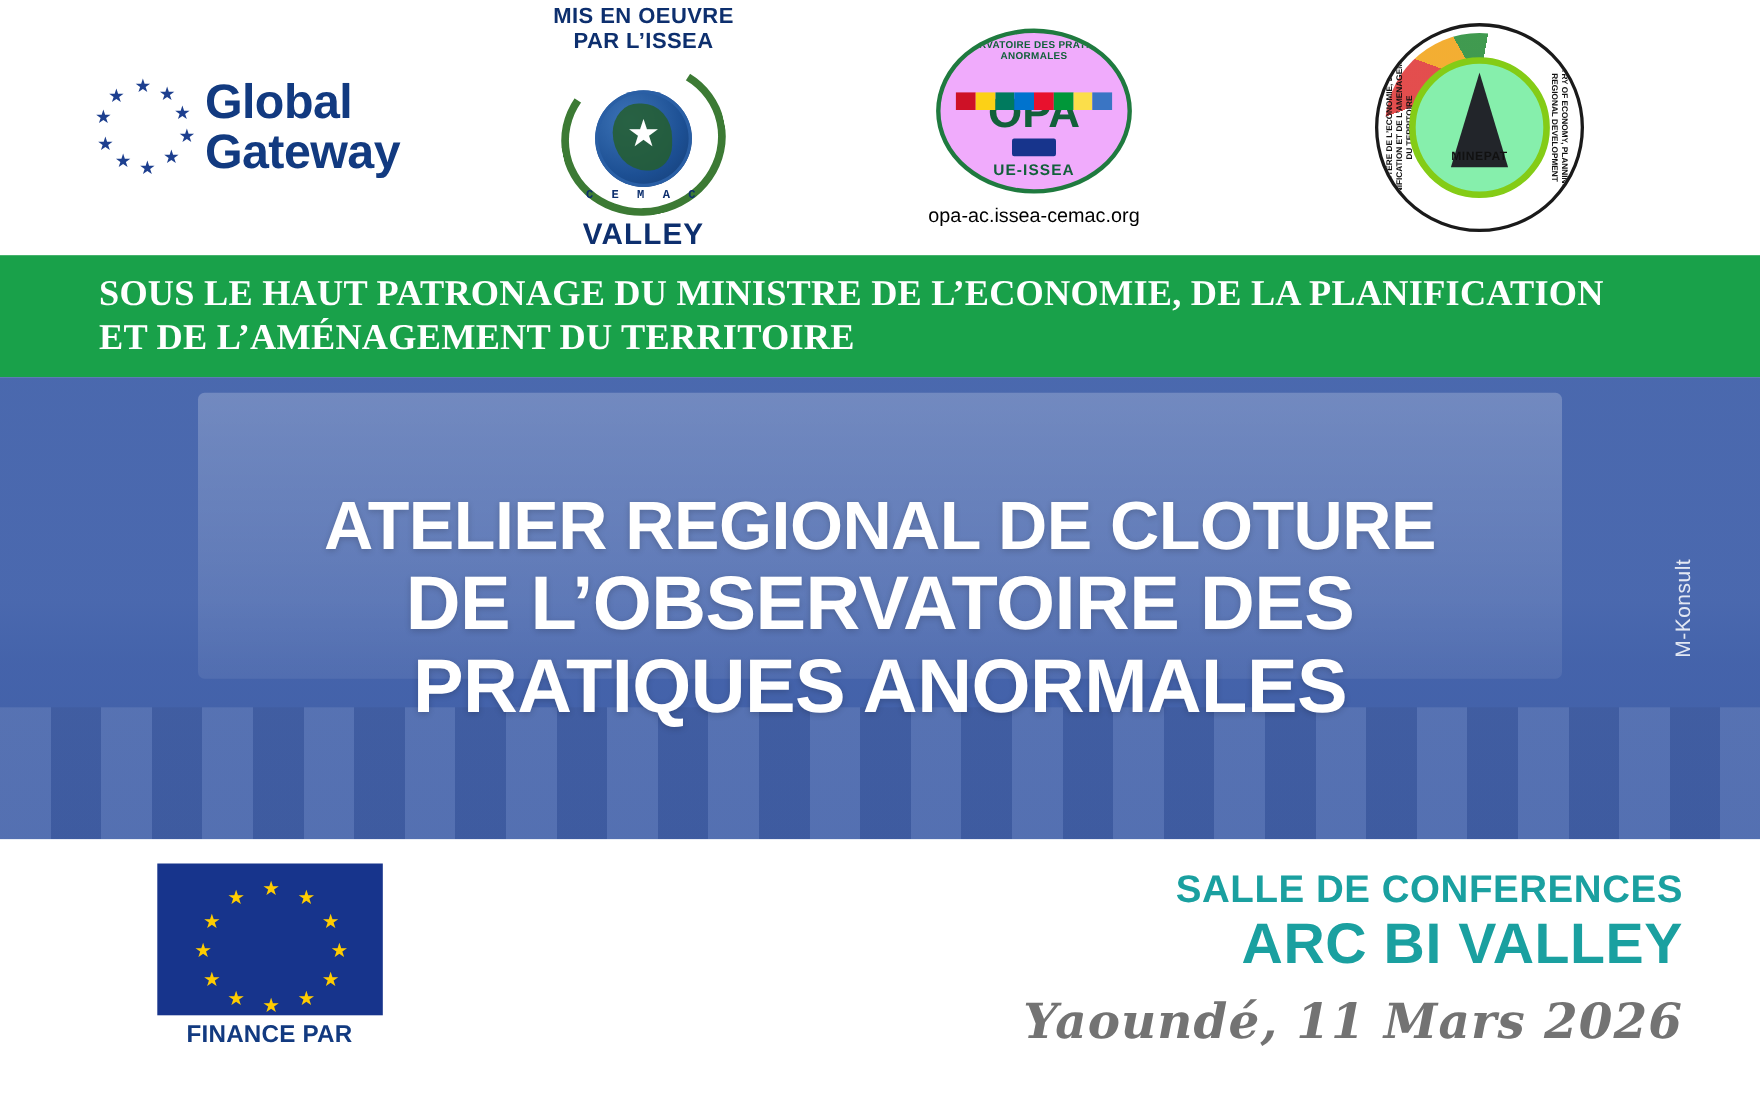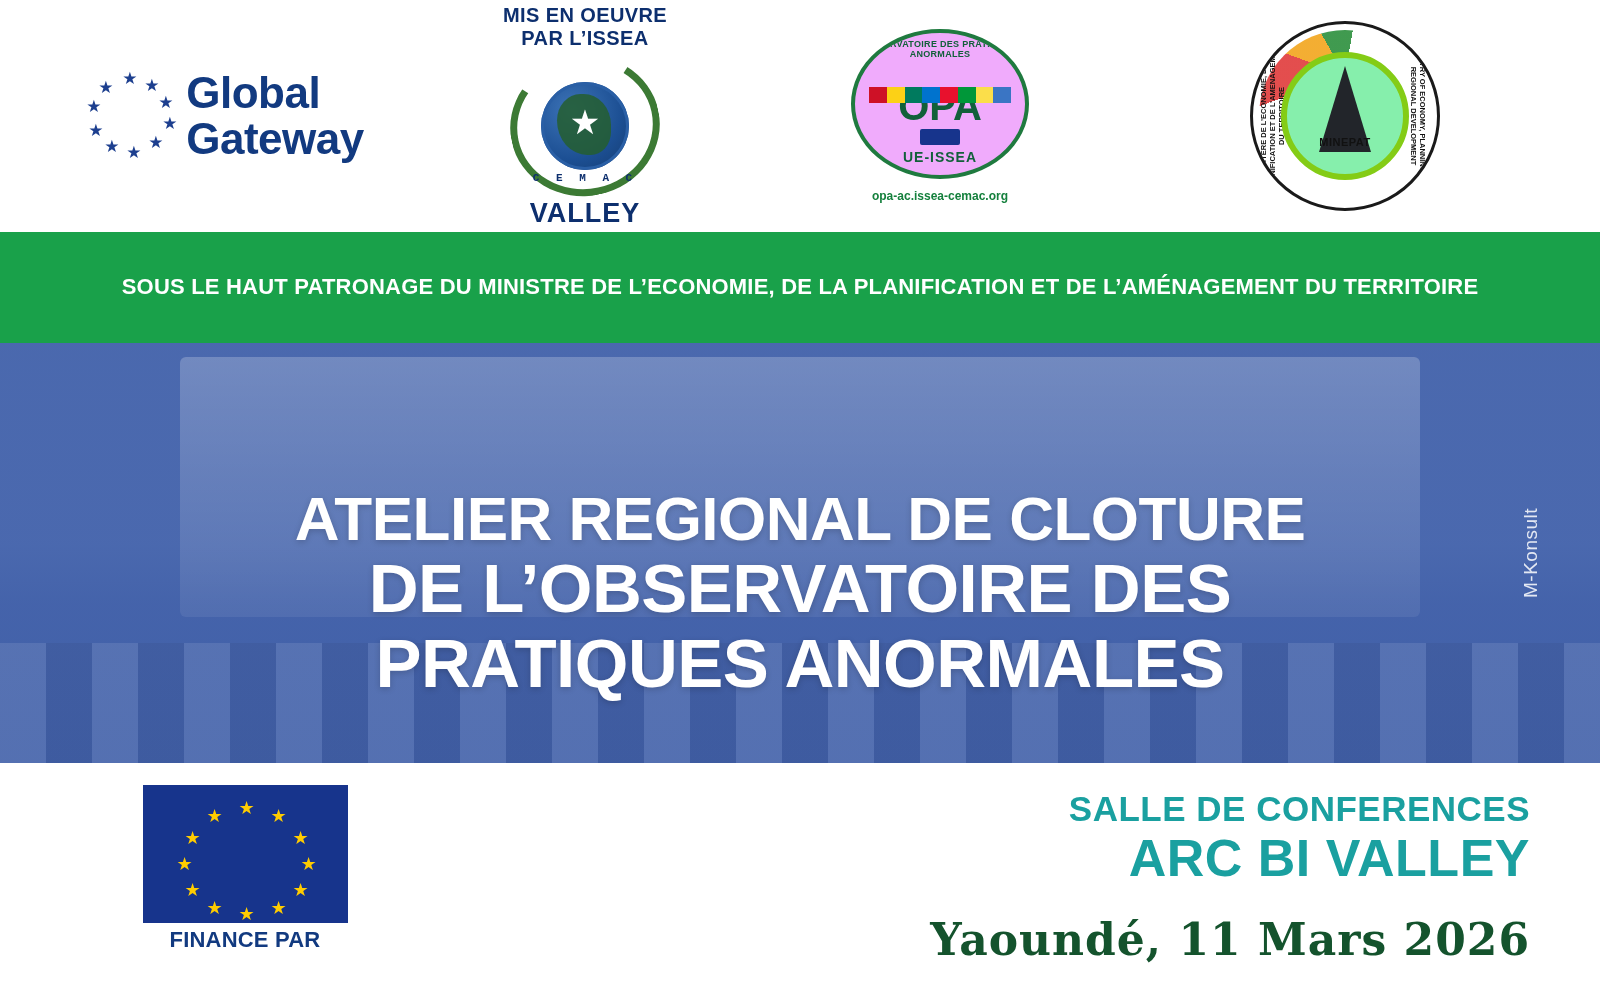--- a/index.html
+++ b/index.html
@@ -77,21 +77,21 @@
   .opa-flags { position: absolute; top: 54px; left: 14px; right: 14px; height: 16px; display: flex; }
   .opa-flags i { flex: 1; height: 100%; }
   .opa-bottom {
     position: absolute; bottom: 10px; width: 100%; text-align: center;
     color: #12603a; font-size: 14px; font-weight: 800; letter-spacing: 1px;
   }
   .opa-eu {
     position: absolute; bottom: 30px; left: 50%; transform: translateX(-50%);
     width: 40px; height: 16px; background: #17348c; border-radius: 2px;
   }
-  .opa-url { margin-top: 10px; color: #15803d; font-size: 12px; font-weight: 700; }
+  .opa-url { margin-top: 10px; color: #000000; font-size: 18px; font-weight: 400; }
 
   
   .minepat { width: 430px; }
   .minepat-seal {
     width: 190px; height: 190px; border-radius: 50%;
     border: 3px solid #1a1a1a; position: relative; background: #fff;
     display: flex; align-items: center; justify-content: center; overflow: hidden;
   }
   .minepat-arc {
     position: absolute; top: 6px; left: 6px; right: 6px; height: 90px;
@@ -122,22 +122,22 @@
   }
   .minepat-ring .left { left: -56px; transform: translateY(-50%) rotate(-90deg); }
   .minepat-ring .right { right: -56px; transform: translateY(-50%) rotate(90deg); }
 
   
   .greenband {
     position: absolute; top: 232px; left: 0; width: 1600px; height: 111px;
     background: #19a14a; display: flex; align-items: center; justify-content: center;
   }
   .greenband p {
-    color: #fff; font-size: 22px; font-weight: 800; line-height: 1.2;
-    text-align: center; letter-spacing: .2px; max-width: 1420px;
+    color: #fff; font-size: 33px; font-weight: 800; line-height: 1.2;
+    text-align: left; letter-spacing: .2px; max-width: 1420px; font-family: Liberation Serif, serif;
   }
 
   
   .blueband {
     position: absolute; top: 343px; left: 0; width: 1600px; height: 420px;
     background: #3b5ba8; overflow: hidden;
   }
   .bg-photo {
     position: absolute; inset: 0;
     background:
@@ -148,21 +148,21 @@
     content: ""; position: absolute; left: 180px; right: 180px; top: 14px; height: 260px;
     background: linear-gradient(180deg, rgba(255,255,255,.22), rgba(255,255,255,.07));
     border-radius: 6px;
   }
   .bg-photo::after {
     content: ""; position: absolute; left: 0; right: 0; bottom: 0; height: 120px;
     background: repeating-linear-gradient(90deg, rgba(255,255,255,.10) 0 46px, rgba(0,0,0,.05) 46px 92px);
   }
   .blue-inner {
     position: relative; height: 100%;
-    display: flex; flex-direction: column; align-items: center; justify-content: center; margin-top: 40px;
+    display: flex; flex-direction: column; align-items: center; justify-content: center;
   }
   .blue-inner h1 {
     color: #fff; font-weight: 800; text-align: center; line-height: 1.02;
     letter-spacing: -0.5px; text-shadow: 0 2px 6px rgba(0,0,0,.18);
   }
   .l1 { font-size: 62px; }
   .l2 { font-size: 69px; margin-top: 4px; }
   .l3 { font-size: 69px; margin-top: 4px; }
   .credit {
     position: absolute; right: 24px; top: 50%; transform: translateY(-50%) rotate(-90deg);
@@ -180,22 +180,22 @@
   .eu-flag span { position: absolute; color: #ffcc00; font-size: 18px; line-height: 1; }
   .eu-text {
     margin-top: 4px; color: #123a80; font-size: 22px; font-weight: 800;
     line-height: 1.18; letter-spacing: .2px;
   }
 
   .venue { position: absolute; right: 70px; top: 26px; text-align: right; }
   .venue .v1 { color: #1aa0a0; font-size: 35px; font-weight: 800; letter-spacing: .5px; }
   .venue .v2 { color: #1aa0a0; font-size: 52px; font-weight: 800; letter-spacing: .5px; line-height: 1.05; margin-top: 2px; }
   .venue .v3 {
-    color: #14532d; font-size: 44px; margin-top: 28px;
-    font-family: "DejaVu Serif", serif; font-weight: 600;
+    color: #737373; font-size: 44px; margin-top: 18px;
+    font-family: "DejaVu Serif", serif; font-style: italic; font-weight: 600;
     letter-spacing: 1px;
   }
 </style>
 </head>
 <body>
 
 <div class="poster">
 
   <div class="logobar">
 

